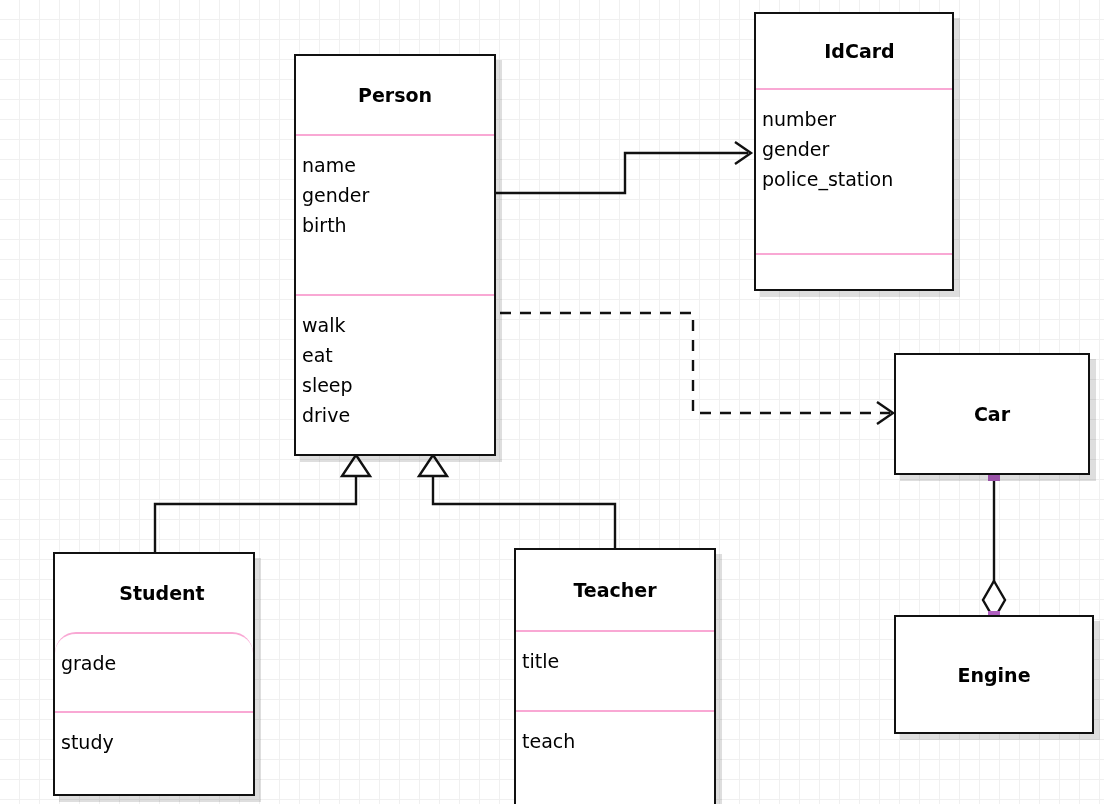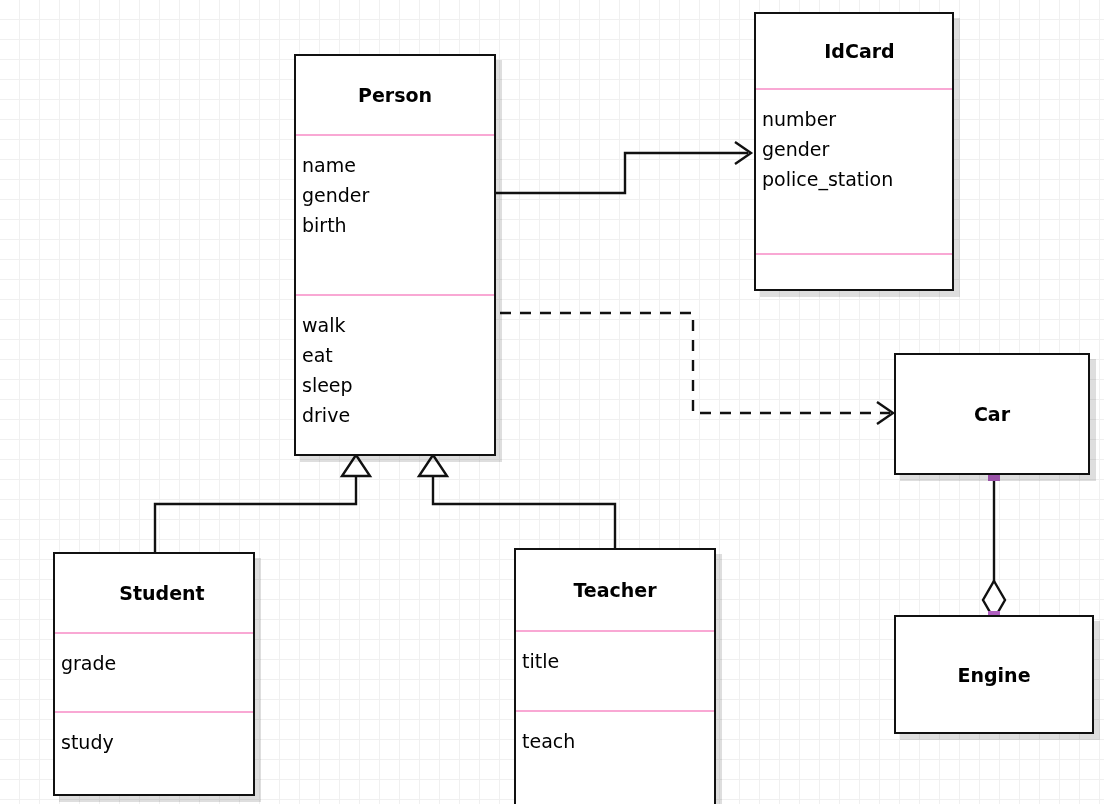--- a/index.html
+++ b/index.html
@@ -125,21 +125,21 @@
     <div class="cls-compartment" style="height:167px;">
       <span class="member">number</span>
       <span class="member">gender</span>
       <span class="member">police_station</span>
     </div>
     <div class="cls-compartment empty" style="height:37px;"></div>
   </div>
 
   <div class="uml-class" style="left:53px; top:552px; width:202px; height:244px;">
     <div class="cls-title" style="height:80px;padding-left:16px;">Student</div>
-    <div class="cls-compartment" style="height:80px;">
+    <div class="cls-compartment" style="height:80px;border-radius:21px;">
       <span class="member">grade</span>
     </div>
     <div class="cls-compartment" style="height:84px;">
       <span class="member">study</span>
     </div>
   </div>
 
   <div class="uml-class" style="left:514px; top:548px; width:202px; height:299px;">
     <div class="cls-title" style="height:80px;">Teacher</div>
     <div class="cls-compartment" style="height:80px;">

